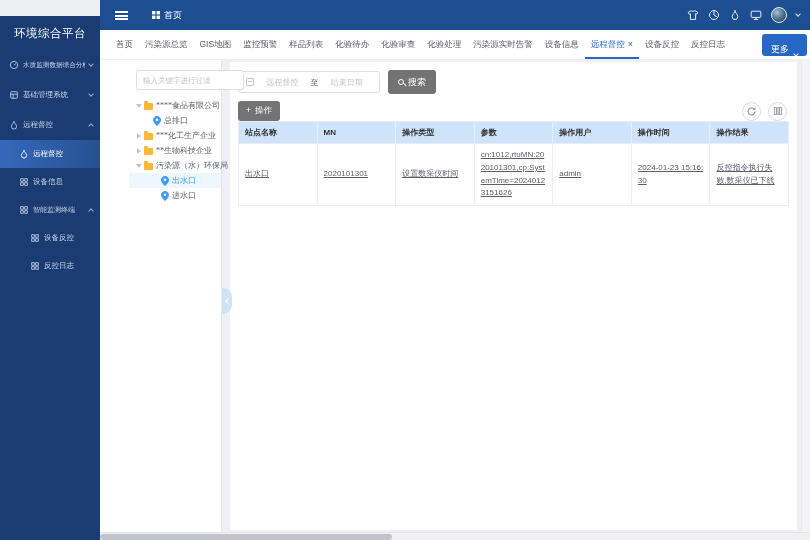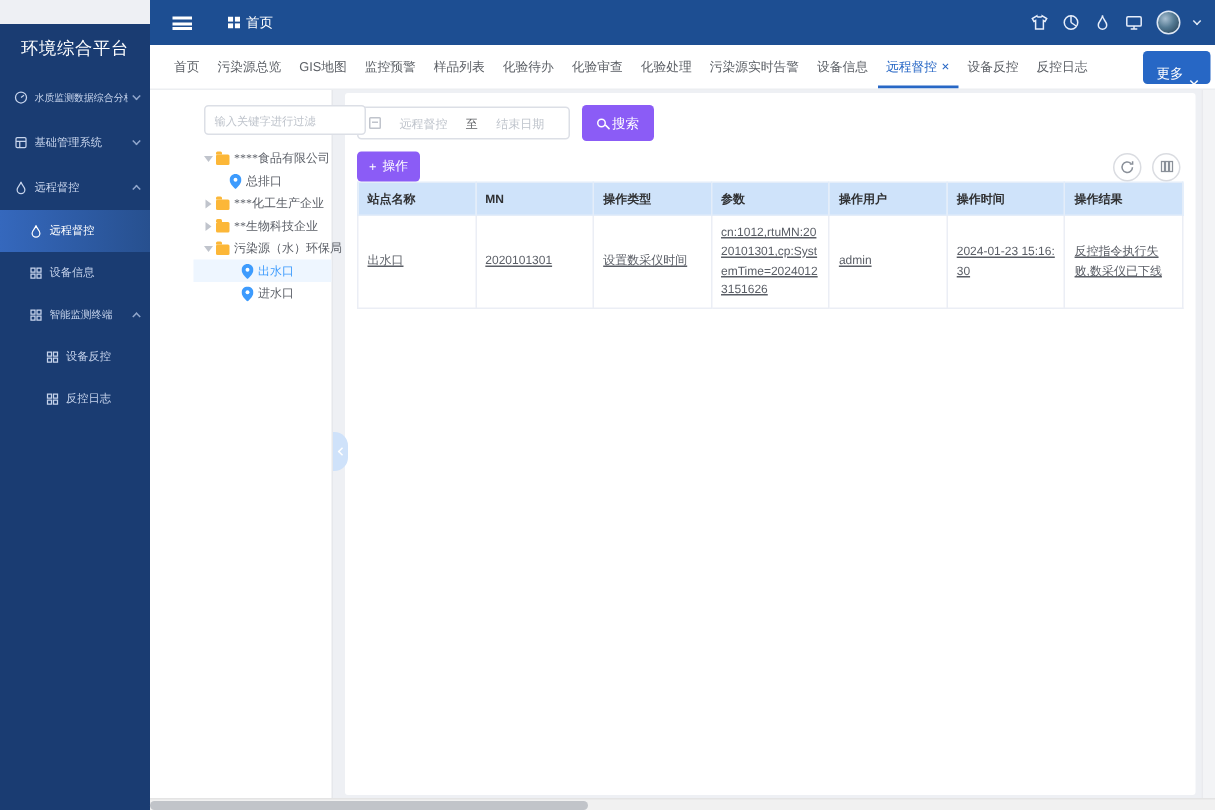--- a/index.html
+++ b/index.html
@@ -61,21 +61,21 @@
   .handle .larr { width:4px; height:4px; border-left:1px solid #fff; border-bottom:1px solid #fff; transform:rotate(45deg); margin-left:1px; }
 
   
   .card { position:absolute; left:230px; top:62px; right:13px; bottom:10px; background:#fff; border-radius:2px; padding:8px; z-index:2; }
   .row1 { display:flex; align-items:center; gap:8px; }
   .daterange { width:142px; height:22px; border:1px solid #dcdfe6; border-radius:3px; display:flex; align-items:center; padding:0 7px; gap:3px; font-size:8px; cursor:pointer; }
   .daterange .ph { color:#bfc4cc; flex:1; text-align:center; }
   .daterange .sep { color:#606266; }
   .ical { width:8px; height:8px; border:1px solid #c0c4cc; border-radius:1px; position:relative; flex:none; }
   .ical::before { content:""; position:absolute; top:1.5px; left:1px; right:1px; height:1px; background:#c0c4cc; }
-  .btn { height:24px; background:#8b5cf6; color:#fff; border:none; border-radius:3px; font-size:9px; display:flex; align-items:center; gap:4px; padding:0 10px; cursor:pointer; font-family:Liberation Sans, sans-serif;text-align:right; }
+  .btn { height:24px; background:#737373; color:#fff; border:none; border-radius:3px; font-size:9px; display:flex; align-items:center; gap:4px; padding:0 10px; cursor:pointer; font-family:Liberation Mono, monospace;text-align:right; }
   .row2 { margin-top:7px; display:flex; align-items:center; }
   .opbtn { height:20px; font-size:8.5px; padding:0 8px; }
   .circles { margin-left:auto; display:flex; gap:7px; margin-right:2px; }
   .cbtn { width:19px; height:19px; border:1px solid #dadce1; border-radius:50%; background:#fff; display:flex; align-items:center; justify-content:center; cursor:pointer; padding:0; }
 
   
   table { width:100%; border-collapse:collapse; table-layout:fixed; margin-top:0; font-size:8px; }
   thead th { background:#cfe3fa; color:#303133; font-weight:bold; height:22px; padding:0 6px; text-align:left; border:1px solid #e4edf9; }
   tbody td { border:1px solid #ebeef5; padding:5px 6px; color:#5a5e66; height:50px; word-break:break-all; line-height:1.6; vertical-align:middle; background:#fff;text-decoration:underline; }
 

